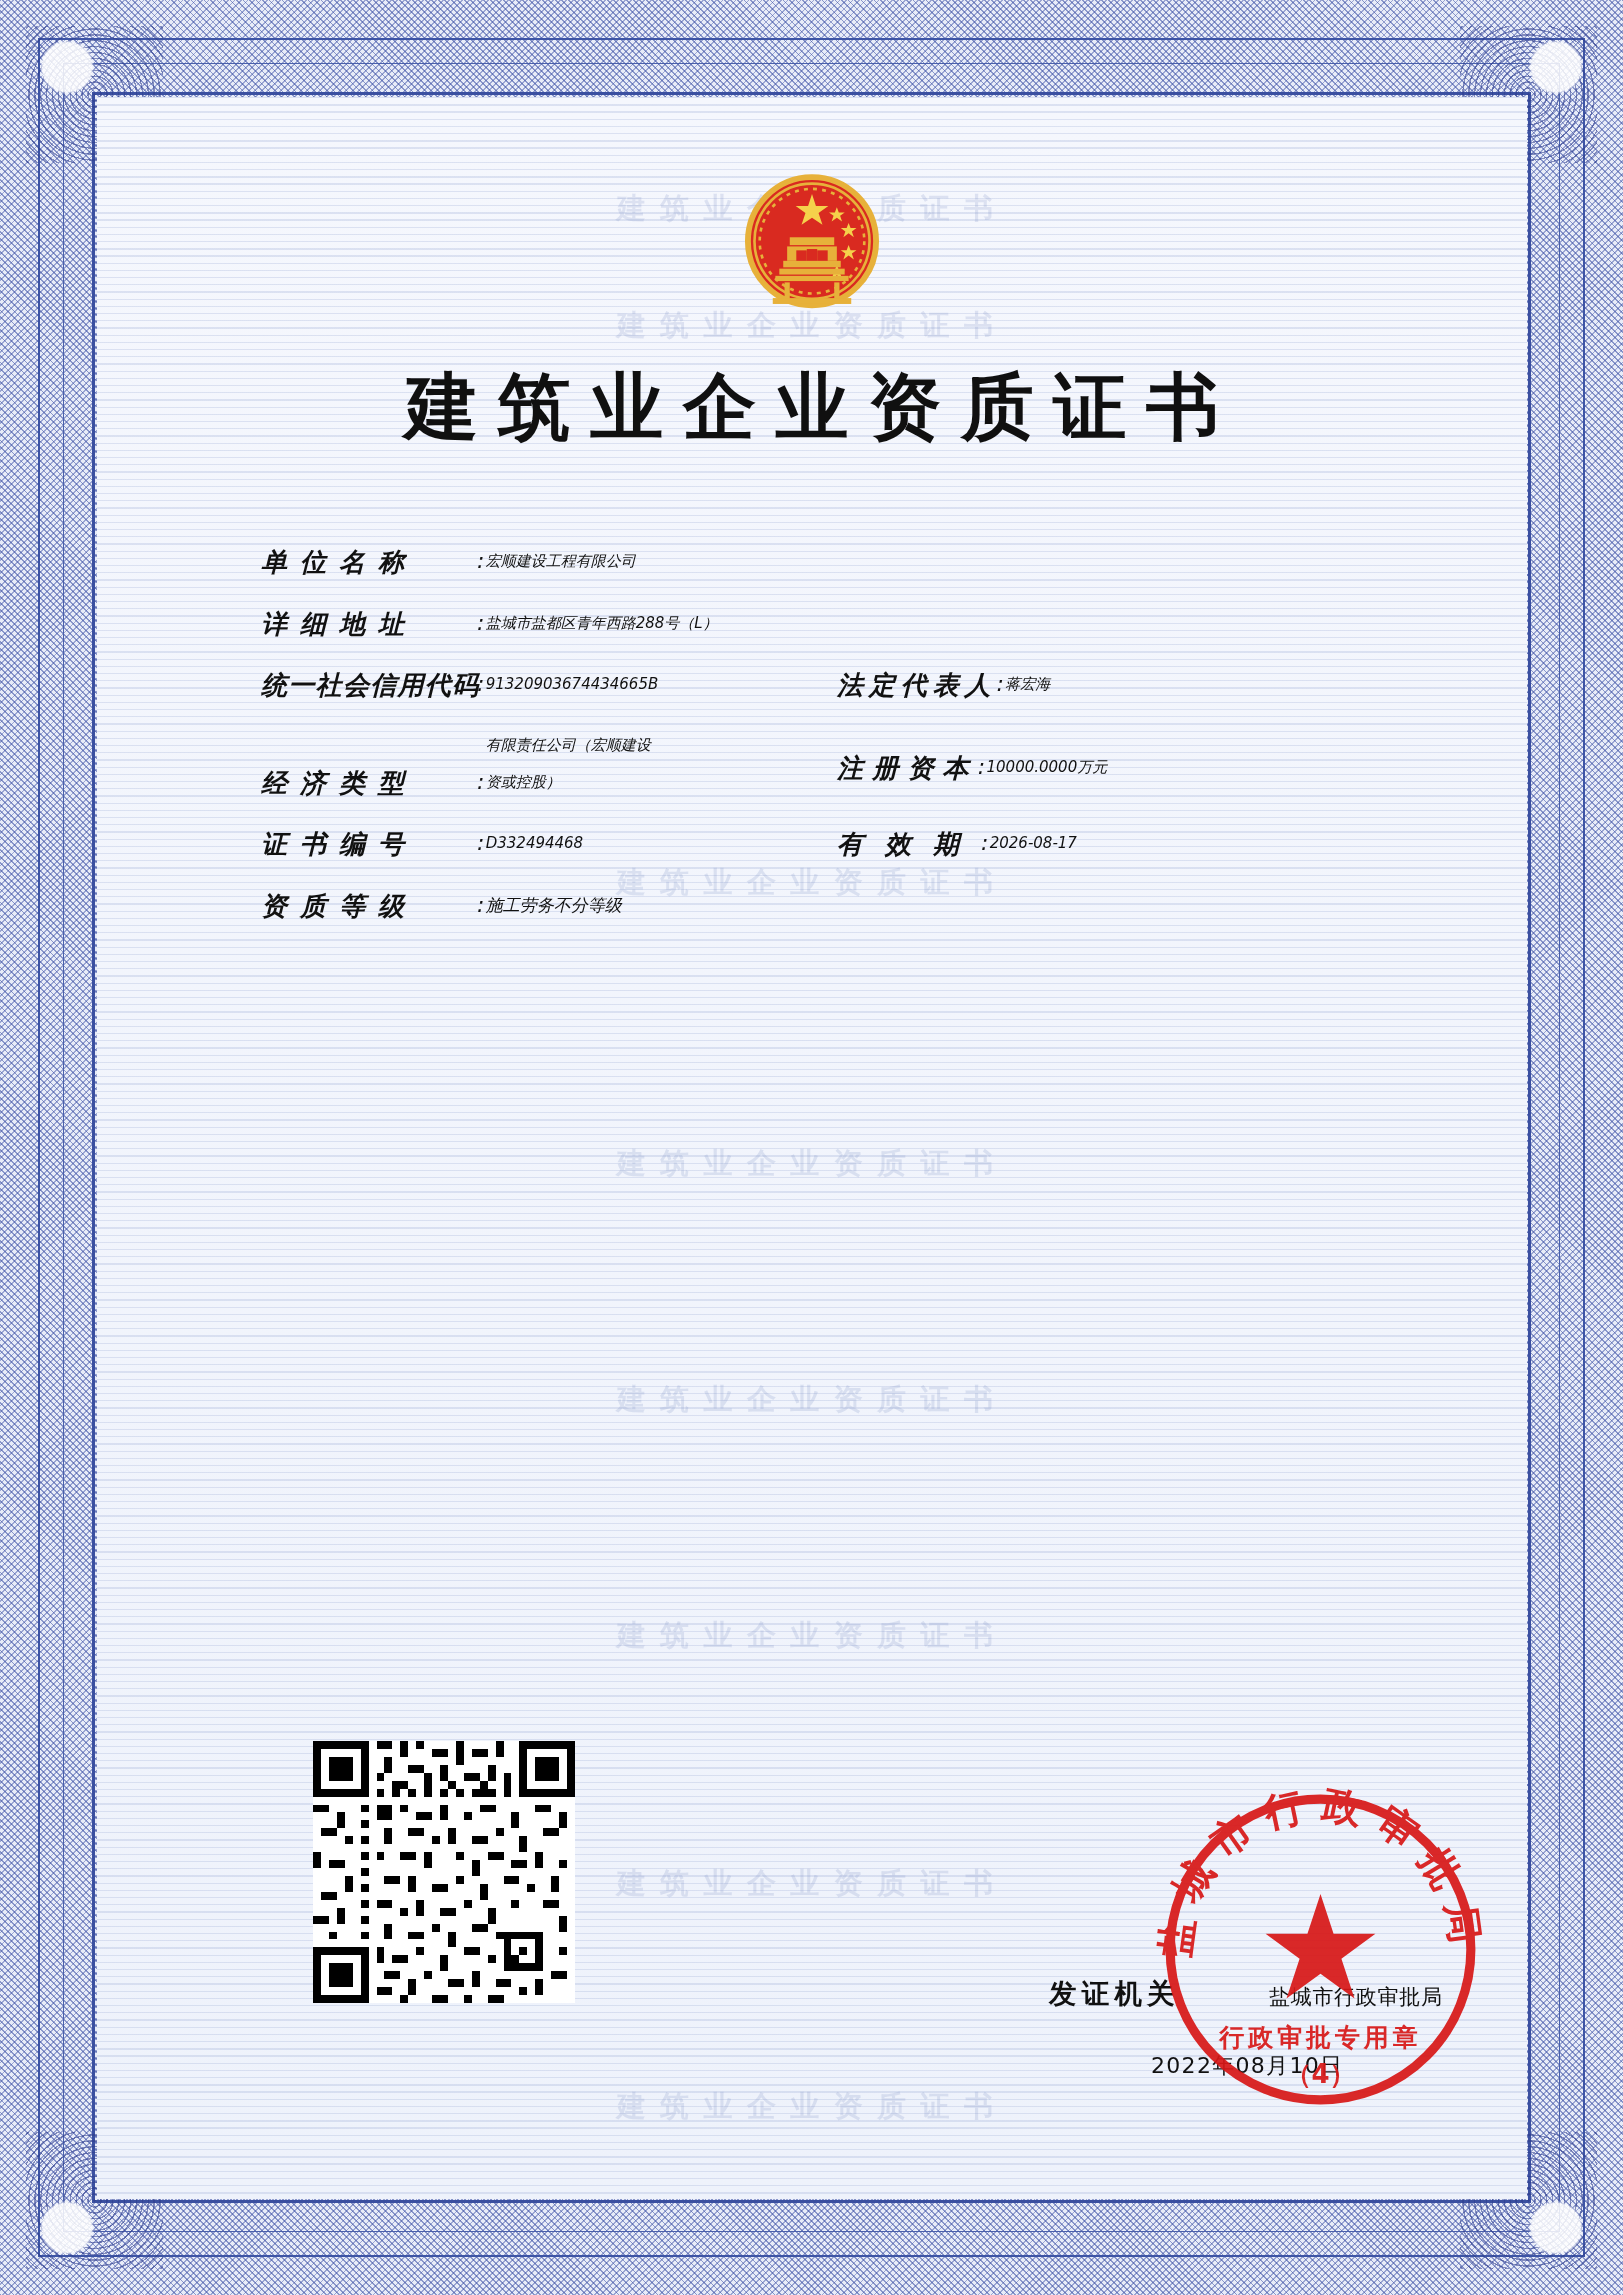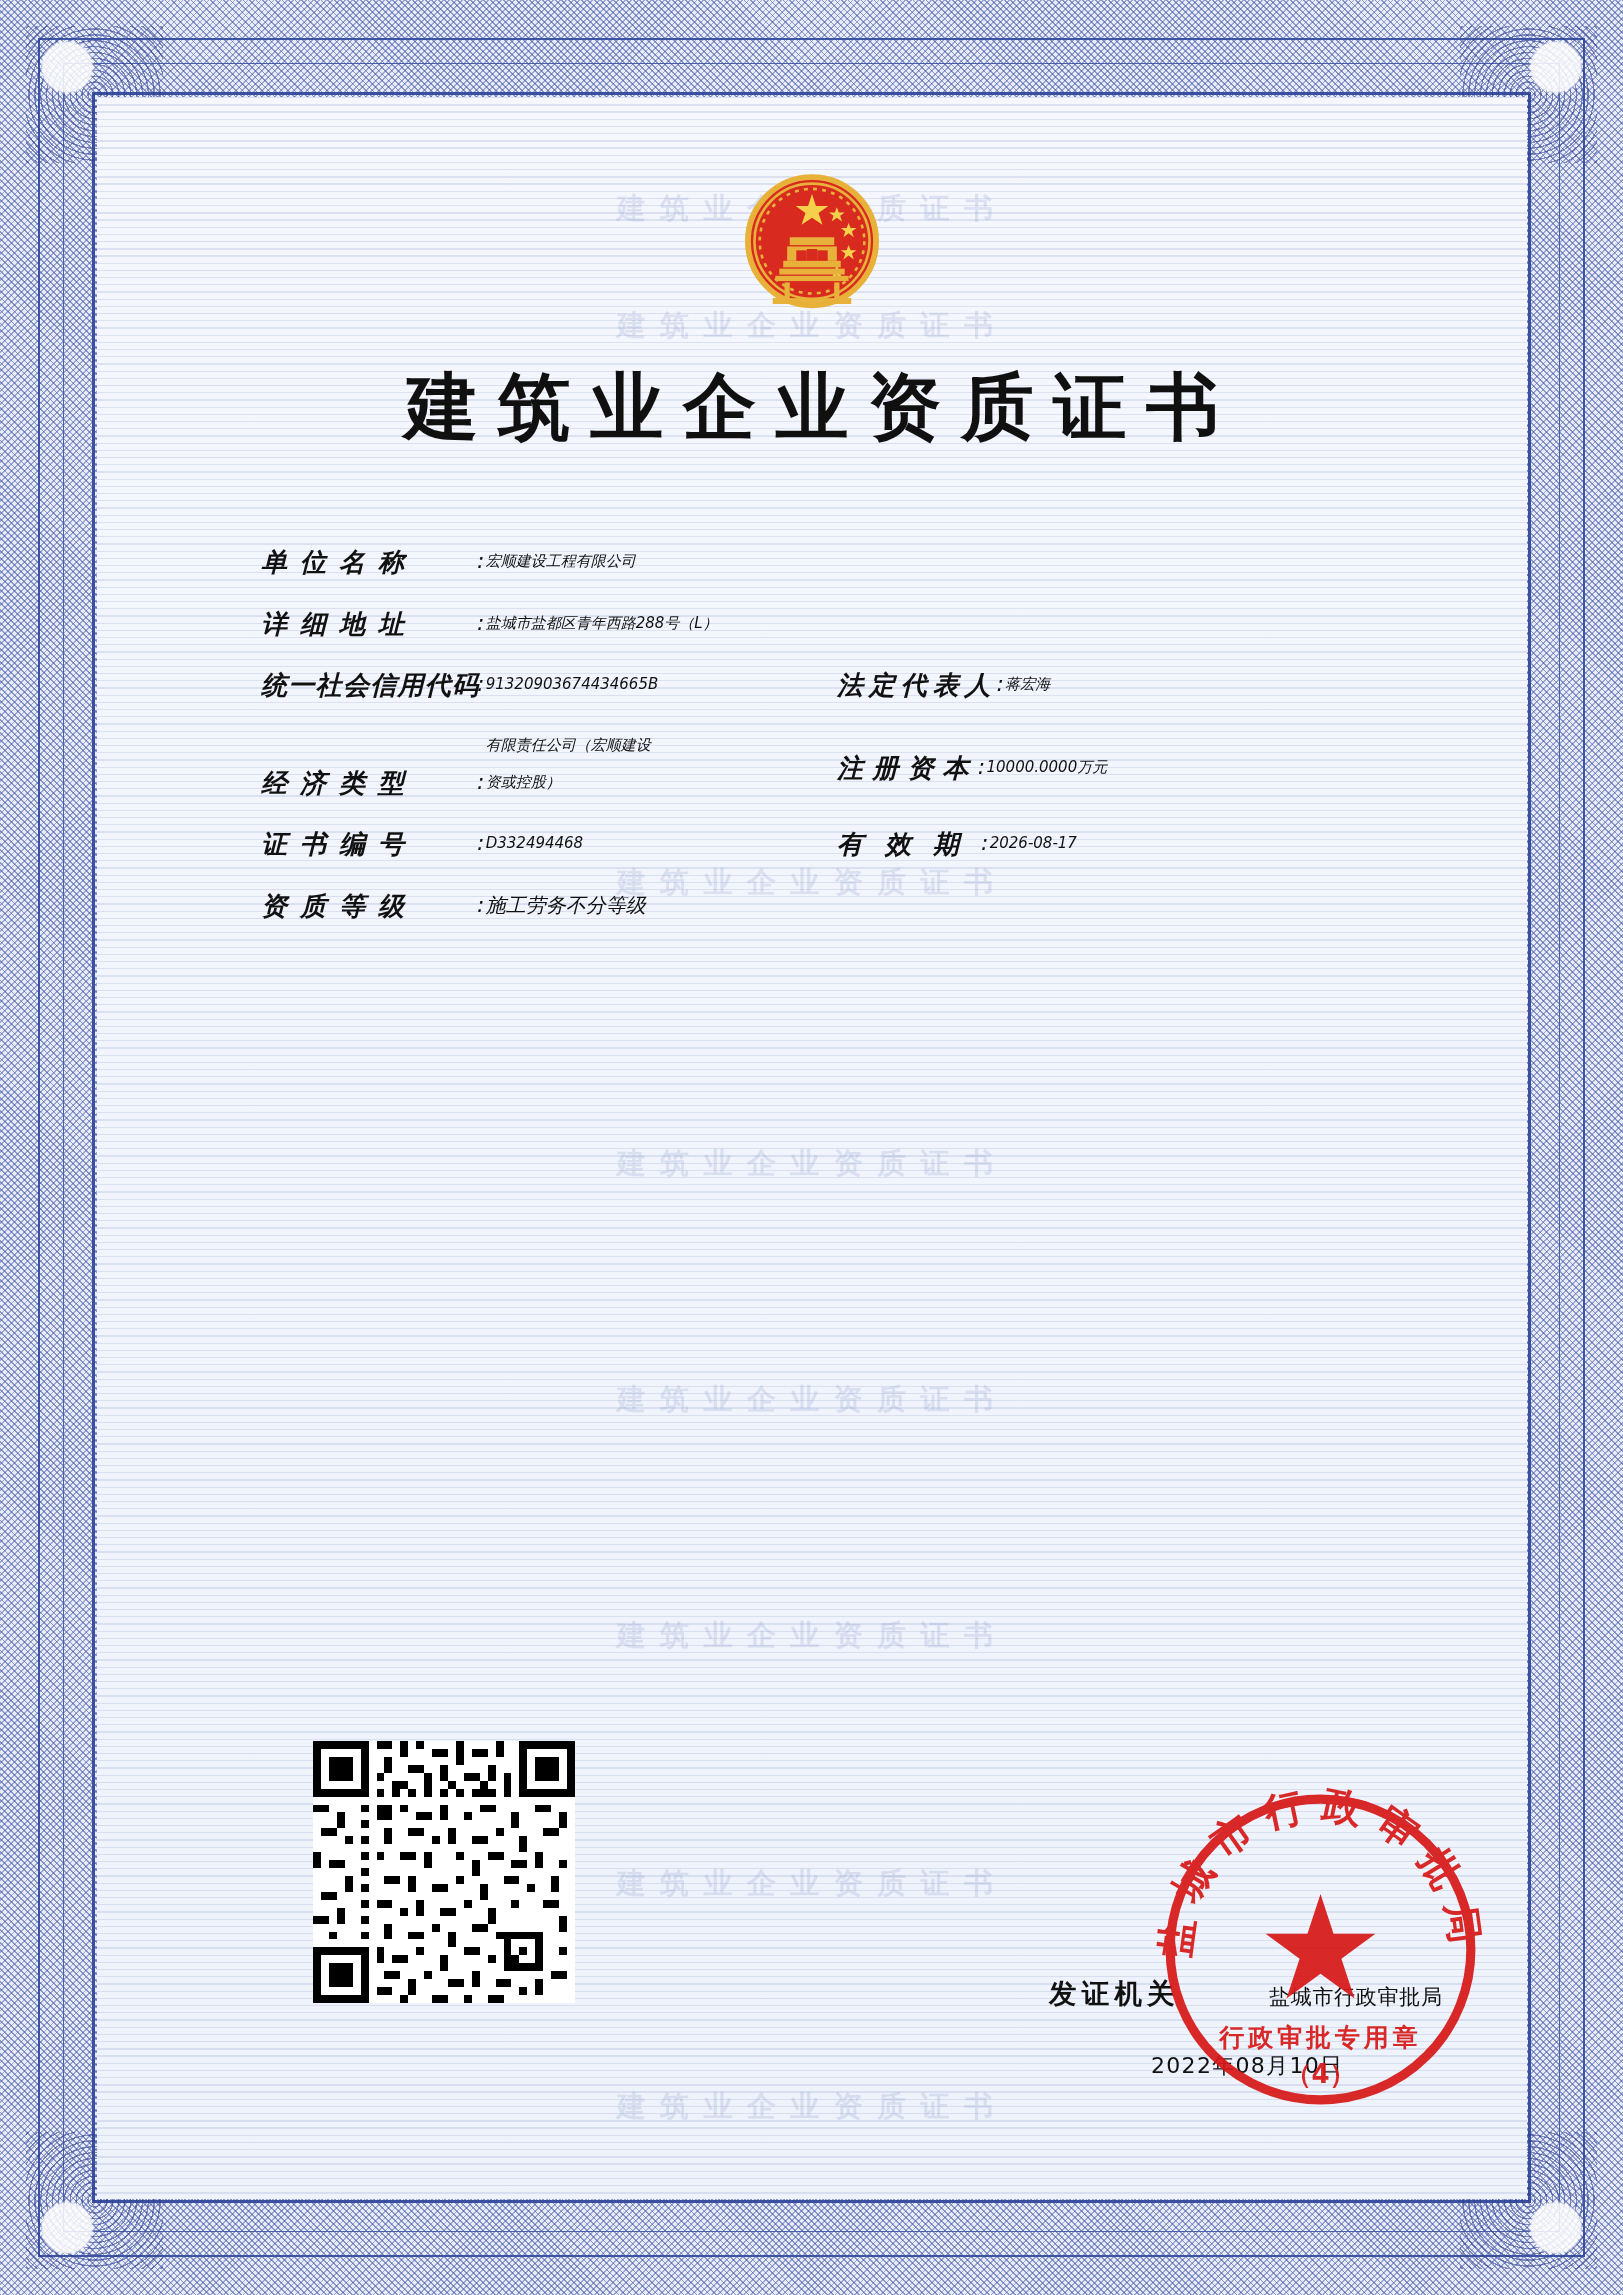--- a/index.html
+++ b/index.html
@@ -152,21 +152,21 @@
     line-height: 38px;
     color: #111;
     padding: 0 1.3px 0 0;
   }
   .fvalue {
     font-size: 15px;
     color: #111;
     line-height: 37px;
     white-space: pre-line;
   }
-  .fvalue.small { font-size: 20px; }
+  .fvalue.small { font-size: 17px; }
 
   .col-left { width: 576px; }
   .col-right { width: 497px; }
 
   .label-w1 { width: 216px; }
 
   
   .wm-big {
     position: absolute;
     left: 50%;

